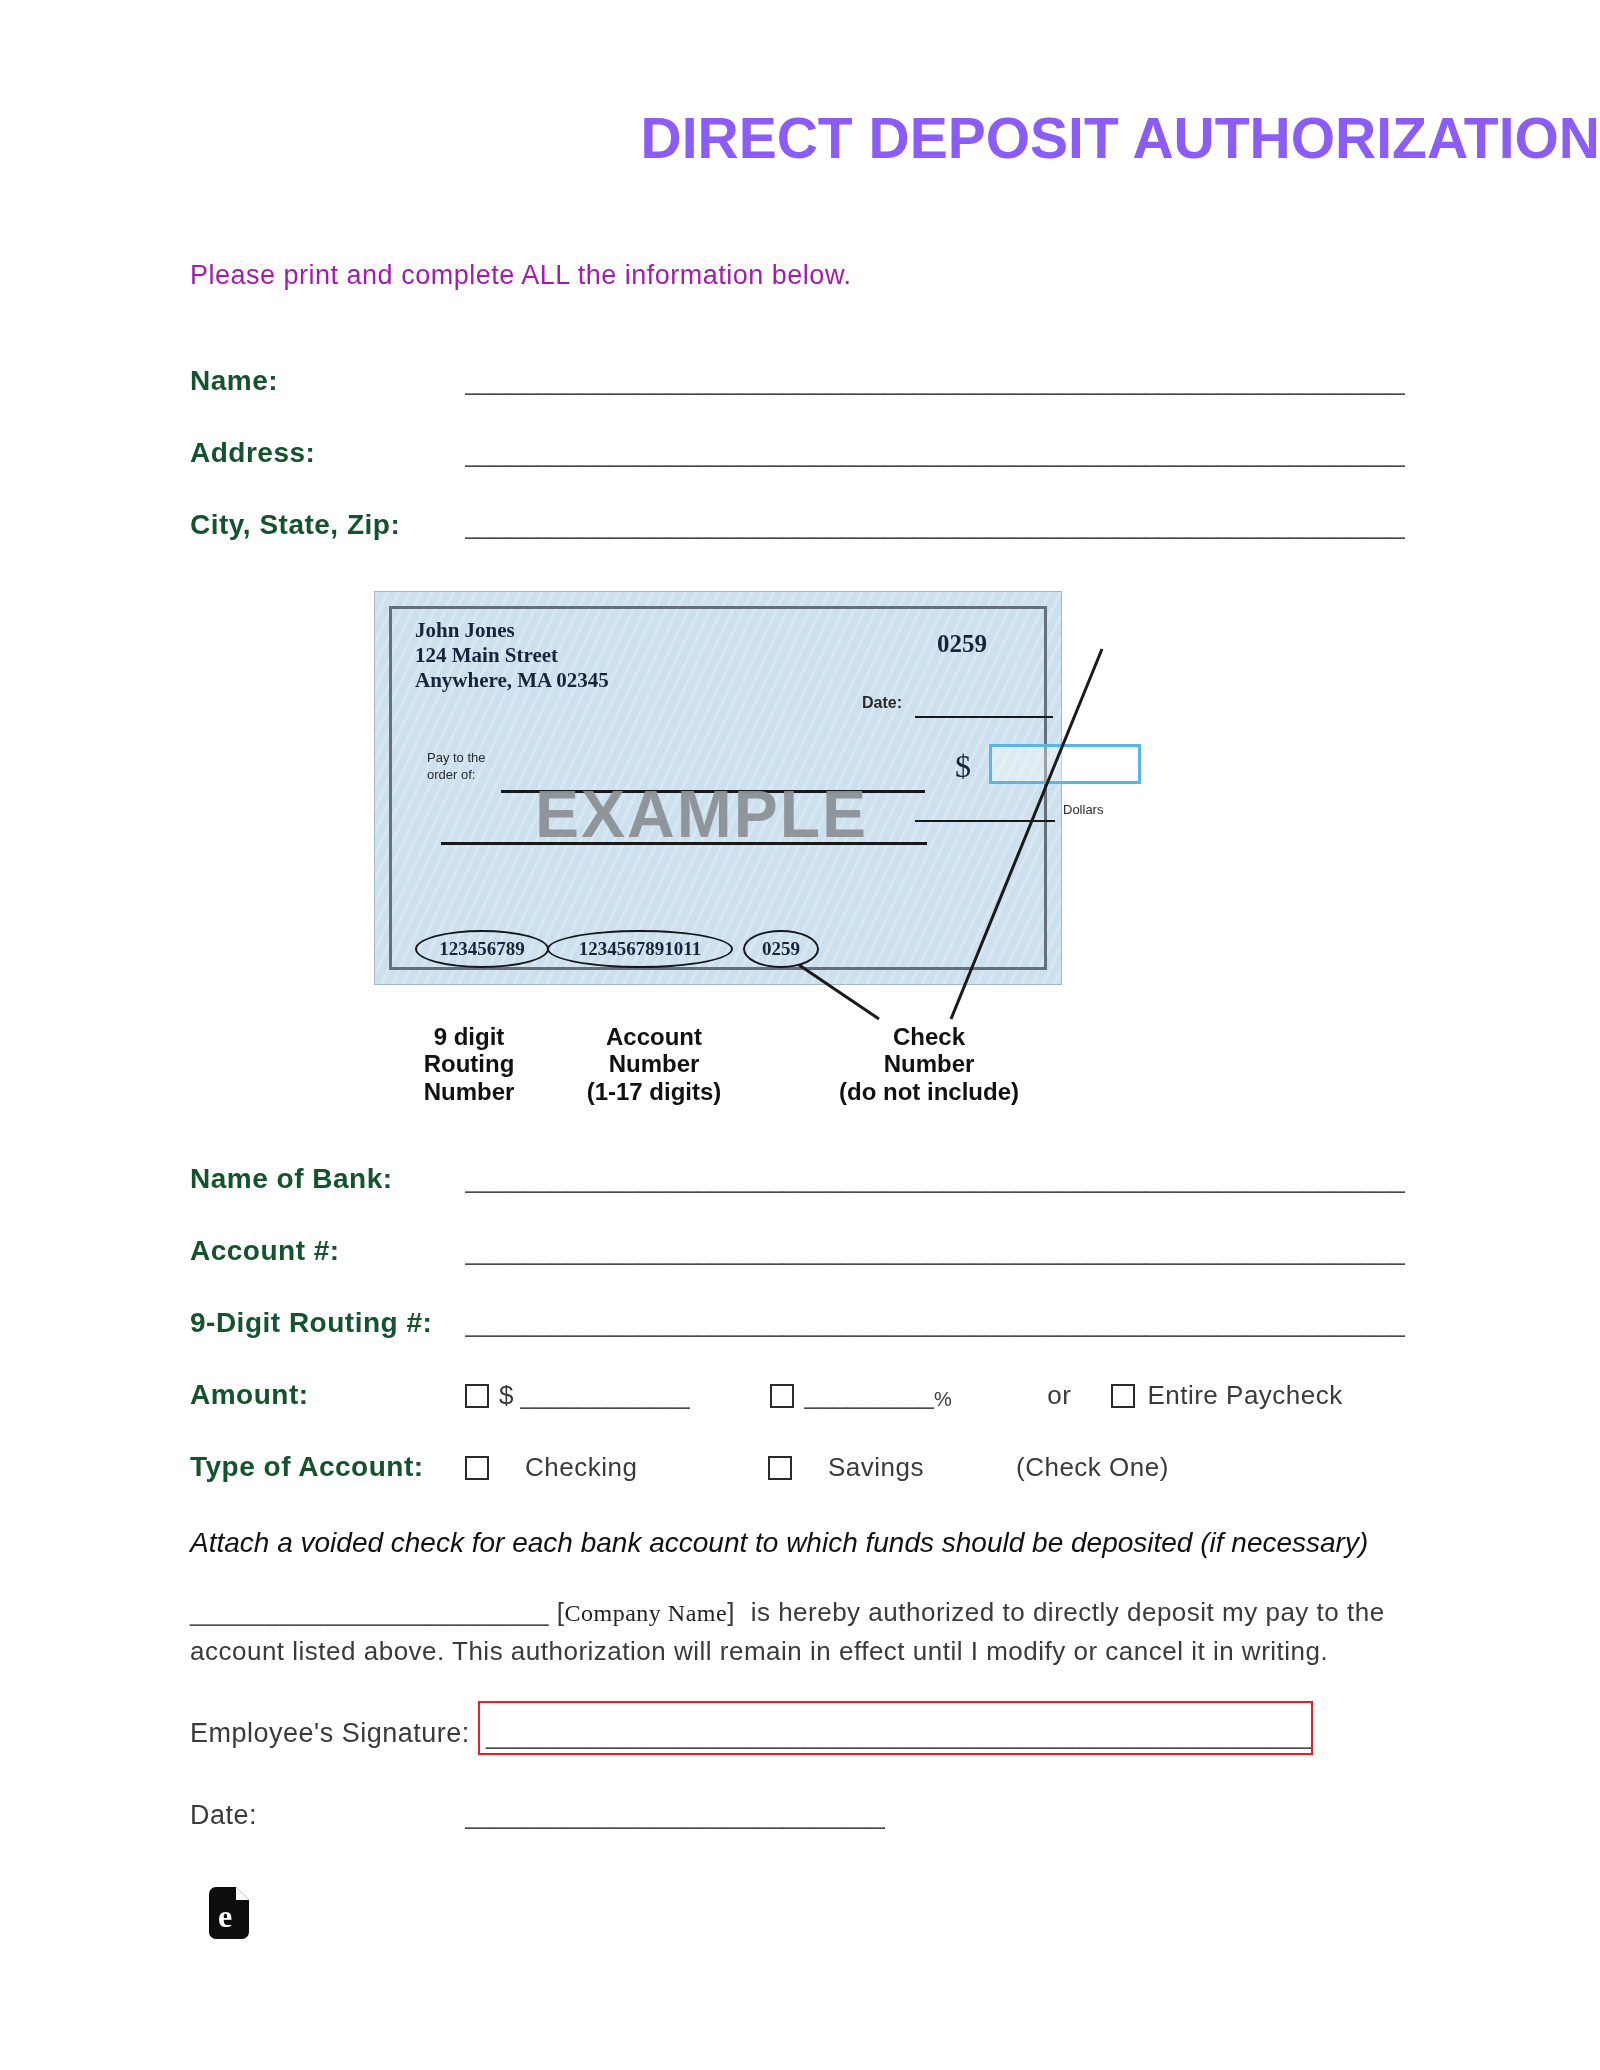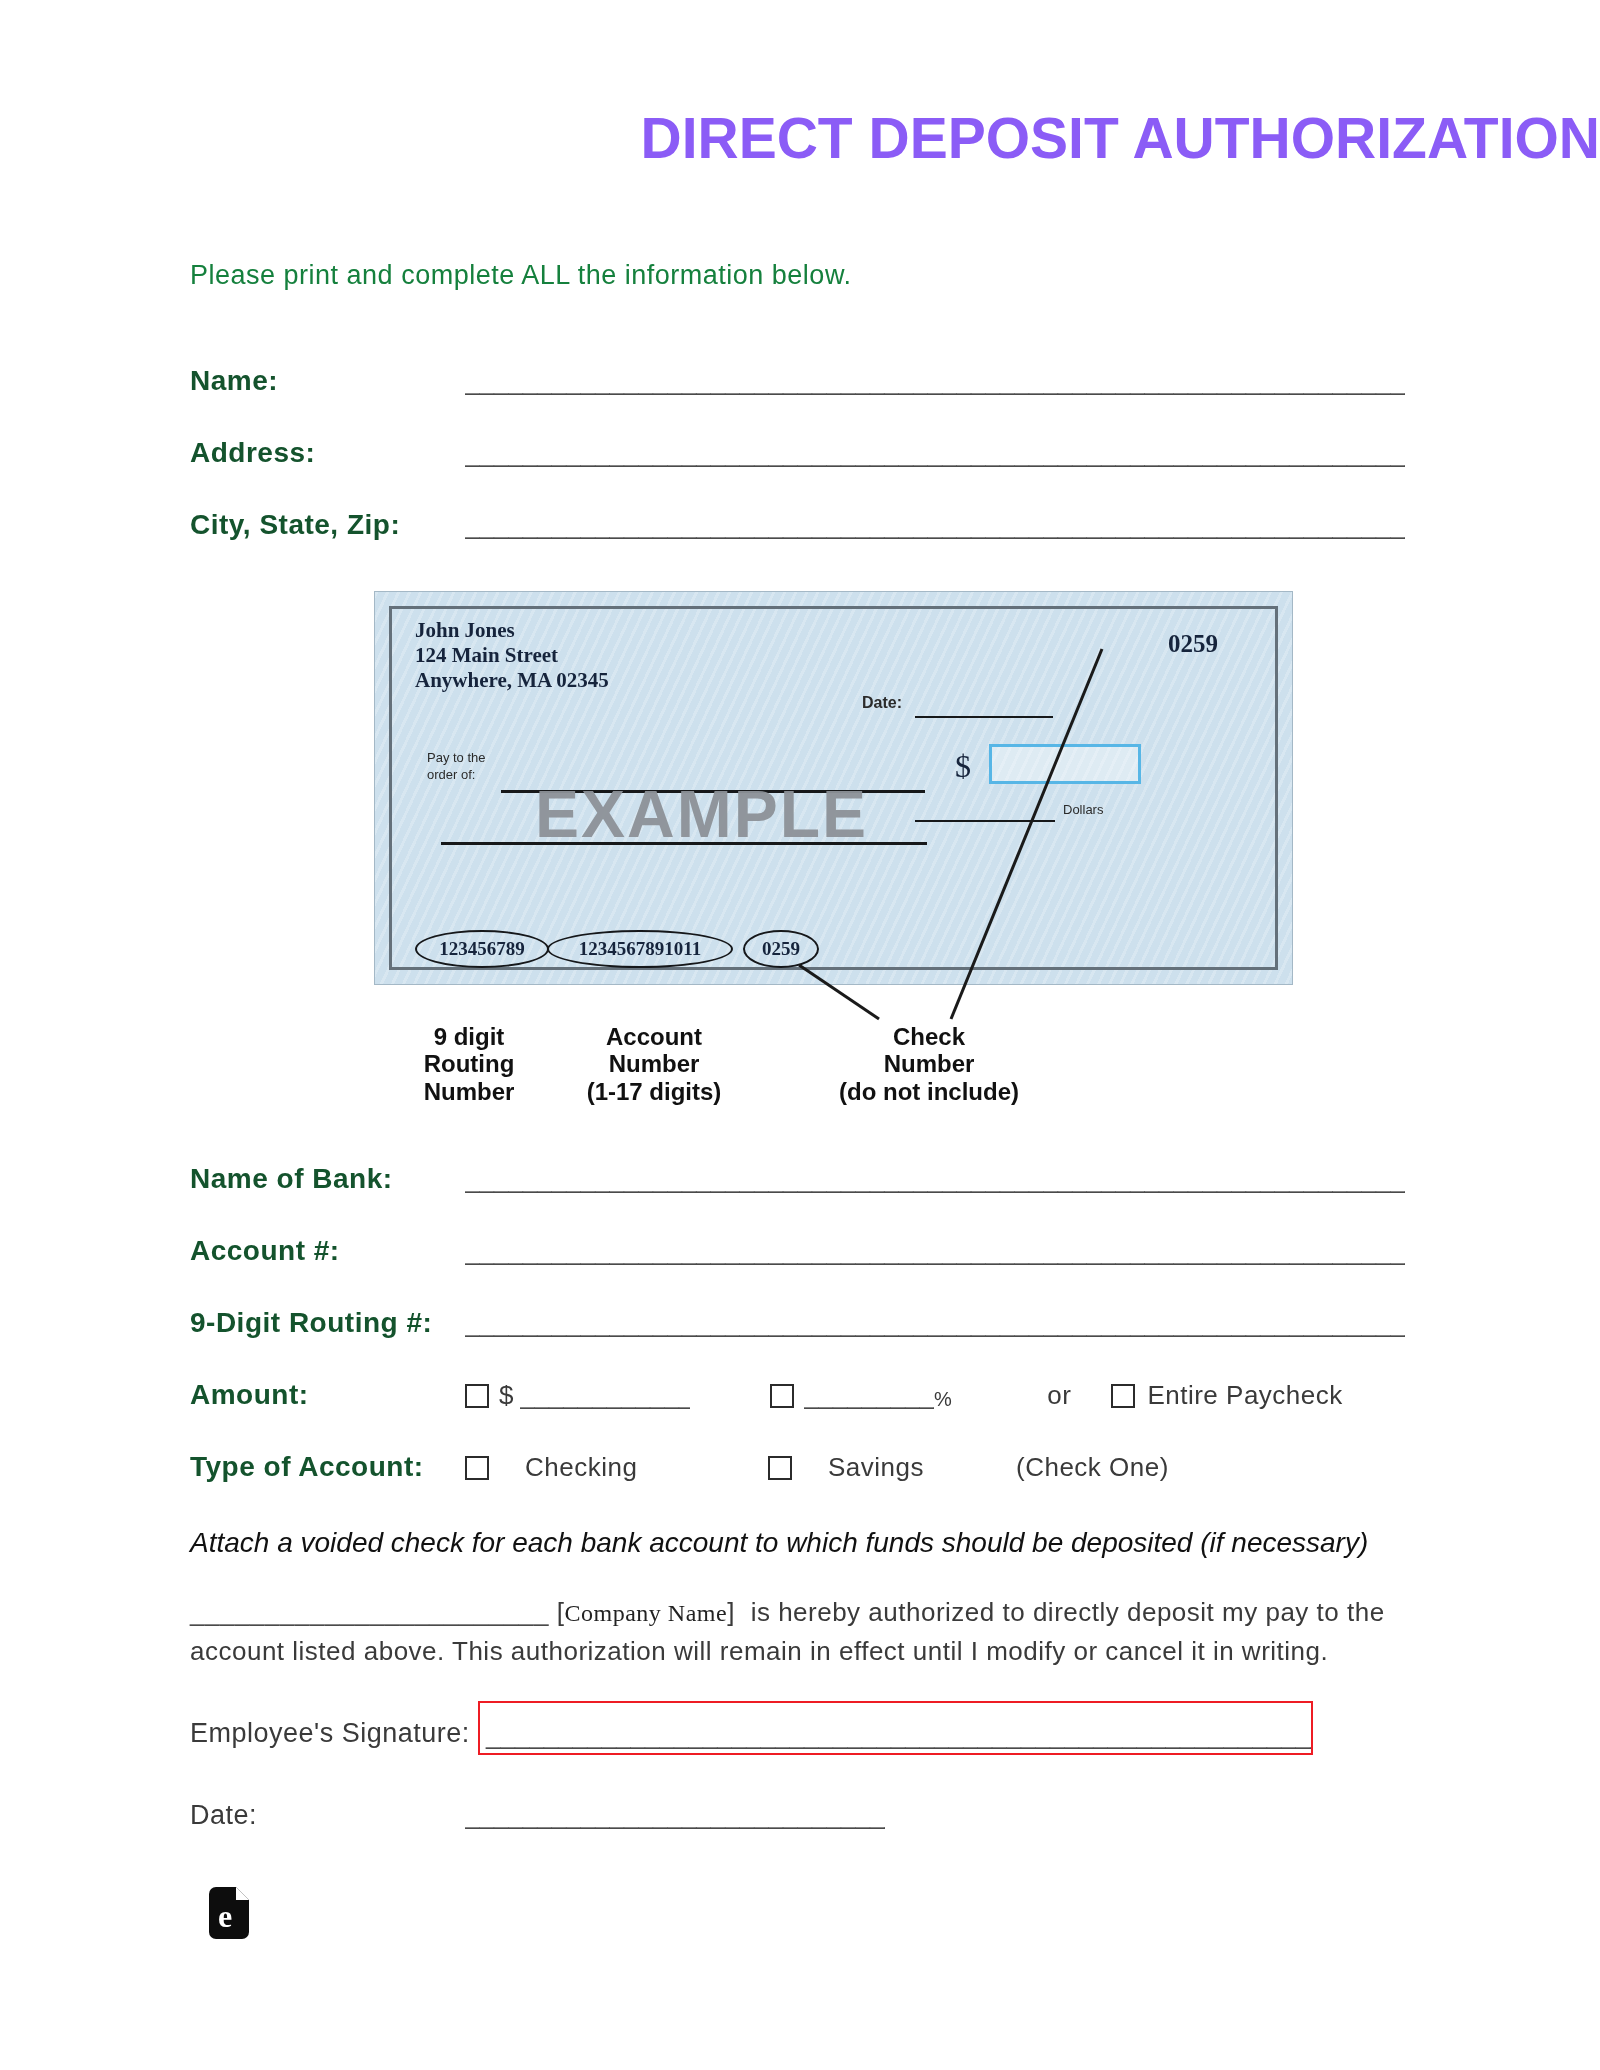--- a/index.html
+++ b/index.html
@@ -22,21 +22,21 @@
     color: #8b5cf6;
     line-height: 1.1;
   }
 
   .content { padding: 0 195px 0 190px; }
 
   .intro {
     margin-top: 90px;
     font-size: 27px;
     letter-spacing: 0.5px;
-    color: #15803d;
+    color: #a21caf;
   }
 
   .field-row {
     display: flex;
     align-items: flex-end;
     height: 36px;
     margin-top: 36px;
   }
   .field-row.first { margin-top: 70px; }
   .field-label {
@@ -59,21 +59,21 @@
 
   
   .check-figure {
     position: relative;
     margin: 50px 0 0 184px;
     width: 828px;
     height: 540px;
   }
   .check {
     position: absolute; left: 0; top: 0;
-    width: 919px; height: 394px;
+    width: 688px; height: 394px;
     background-color: #cde0ed;
     background-image: repeating-linear-gradient(115deg,
       rgba(255,255,255,0.22) 0px, rgba(255,255,255,0.22) 3px,
       rgba(0,0,0,0) 3px, rgba(0,0,0,0) 10px);
     border: 1px solid #a4b8c6;
   }
   .check-inner {
     position: absolute; left: 14px; top: 14px; right: 14px; bottom: 14px;
     border: 3px solid #64707a;
   }

